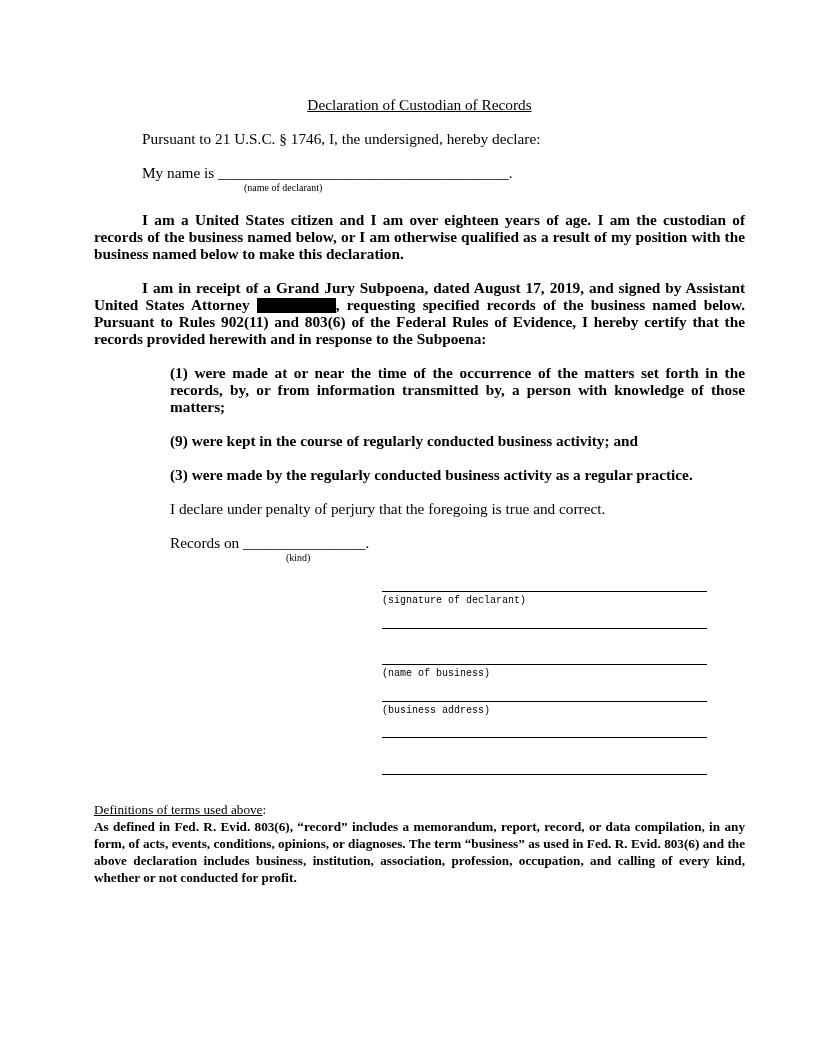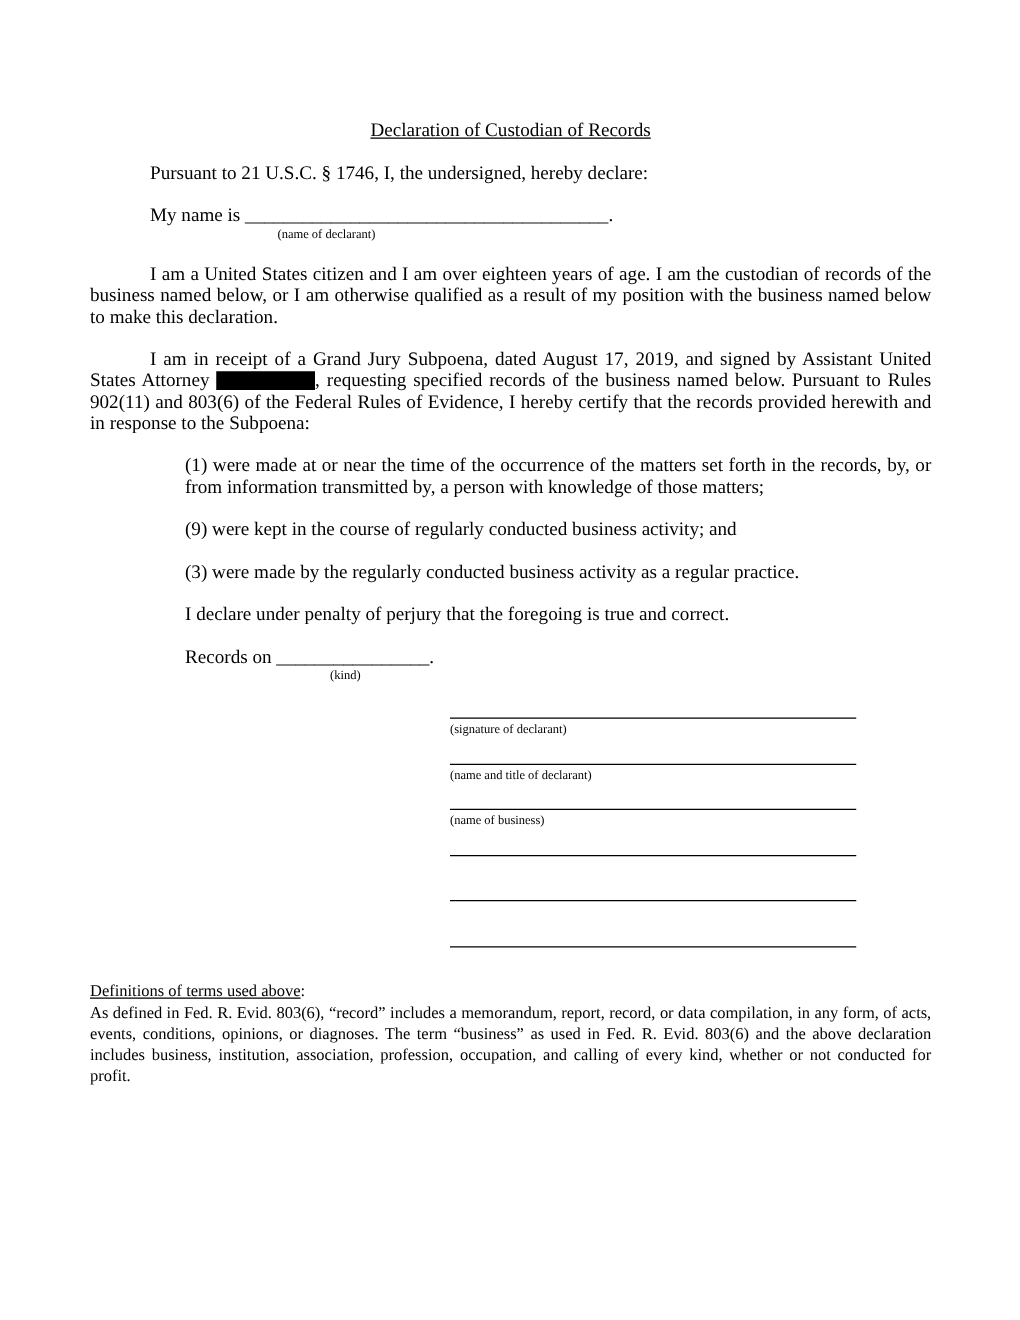--- a/index.html
+++ b/index.html
@@ -6,33 +6,33 @@
   body {
     width: 816px;
     height: 1056px;
     background: #ffffff;
     color: #000000;
     font-family: "Liberation Serif", "DejaVu Serif", serif;
     font-size: 15.3px;
     line-height: 17px;
     overflow: hidden;
   }
-  .page { padding: 96px 71px 40px 72px; }
+  .page { padding: 96px 71px 40px 94px; }
 
   .title {
     text-align: center;
     text-decoration: underline;
     margin: 0;
   }
 
   p { margin: 17px 0 0 0; }
 
   .indent { text-indent: 48px; }
   .block-indent { margin-left: 76px; }
-  .justify { text-align: justify; }
+  .justify { text-align: justify; font-weight: bold; }
 
   .caption {
     font-size: 10px;
     line-height: 13px;
   }
   .name-caption { margin-left: 150px; }
   .date-caption { margin-left: 192px; }
 
   .redaction {
     display: inline-block;
@@ -40,21 +40,21 @@
     height: 15px;
     background: #000000;
     vertical-align: -3px;
   }
 
   .sig-block {
     margin-left: 288px;
     margin-top: 26px;
     width: 325px;
   }
-  .sig-row { height: 36.5px; }
+  .sig-row { height: 36.5px; font-family: Liberation Mono, monospace; }
   .sig-line {
     height: 1px;
     border-bottom: 1px solid #000000;
     margin-bottom: 2px;
   }
 
   .definitions {
     margin-top: -8px;
     font-size: 13.2px;
   }
@@ -86,28 +86,28 @@
   <p class="block-indent"><span>Records on </span><span>________________.</span></p>
   <div class="caption date-caption">(kind)</div>
 
   <div class="sig-block">
     <div class="sig-row">
       <div class="sig-line"></div>
       <div class="caption">(signature of declarant)</div>
     </div>
     <div class="sig-row">
       <div class="sig-line"></div>
-      <div class="caption">(name and title of declarant)</div>
     </div>
     <div class="sig-row">
       <div class="sig-line"></div>
       <div class="caption">(name of business)</div>
     </div>
     <div class="sig-row">
       <div class="sig-line"></div>
+      <div class="caption">(business address)</div>
     </div>
     <div class="sig-row">
       <div class="sig-line"></div>
       <div class="caption"></div>
     </div>
     <div class="sig-row">
       <div class="sig-line"></div>
       <div class="caption"></div>
     </div>
   </div>

